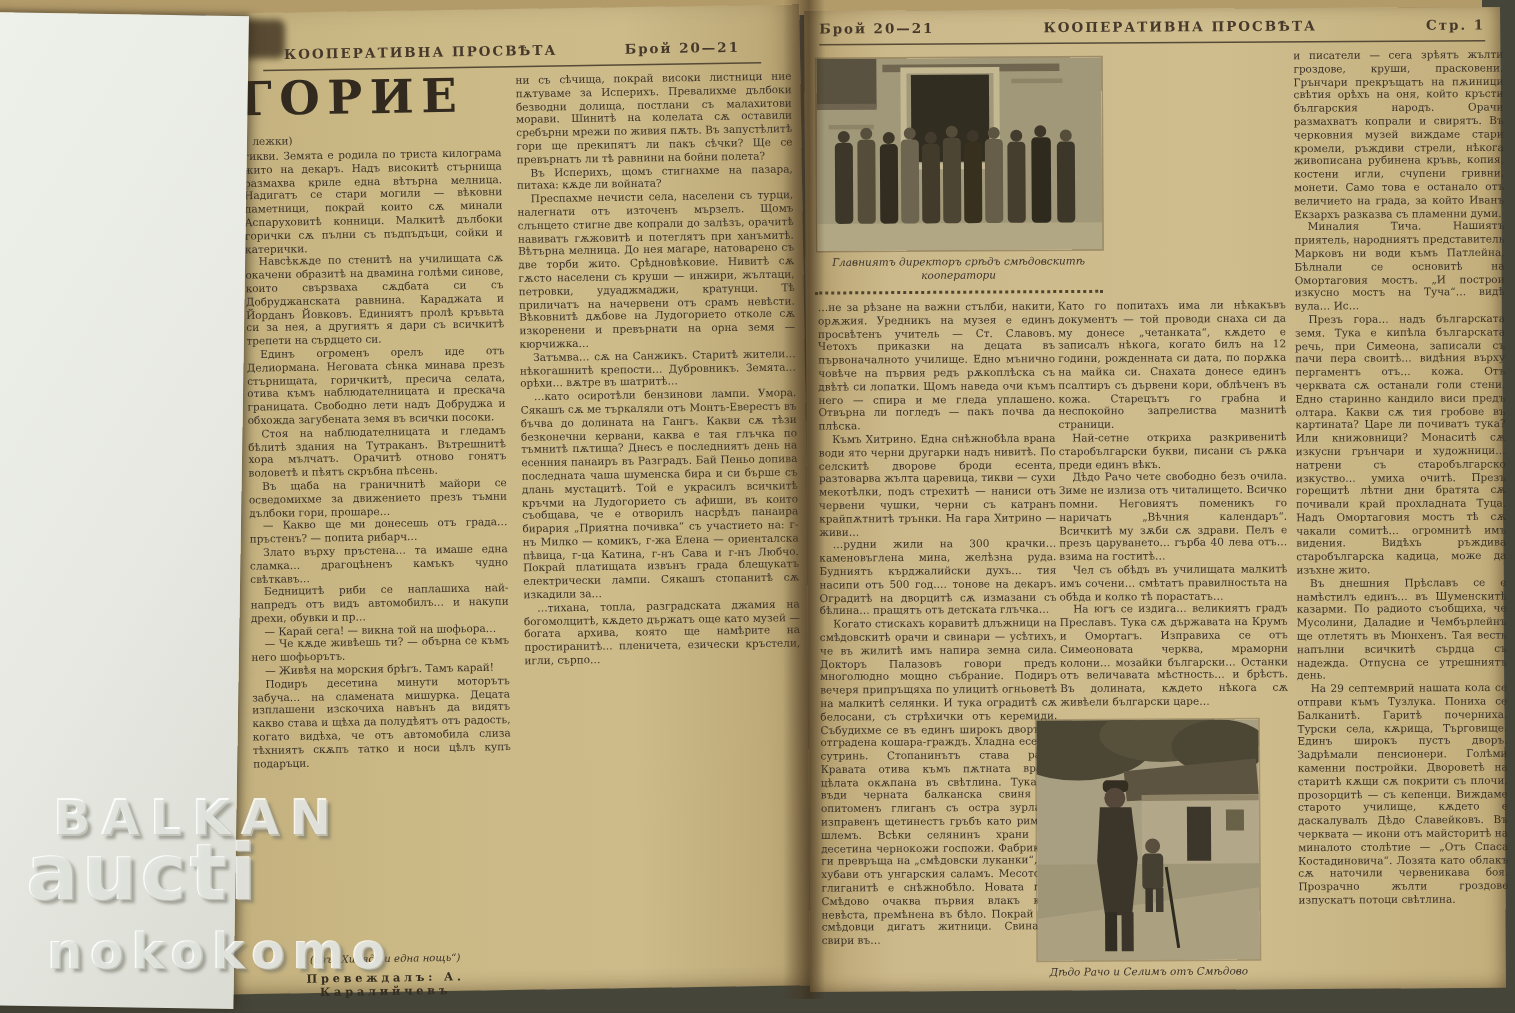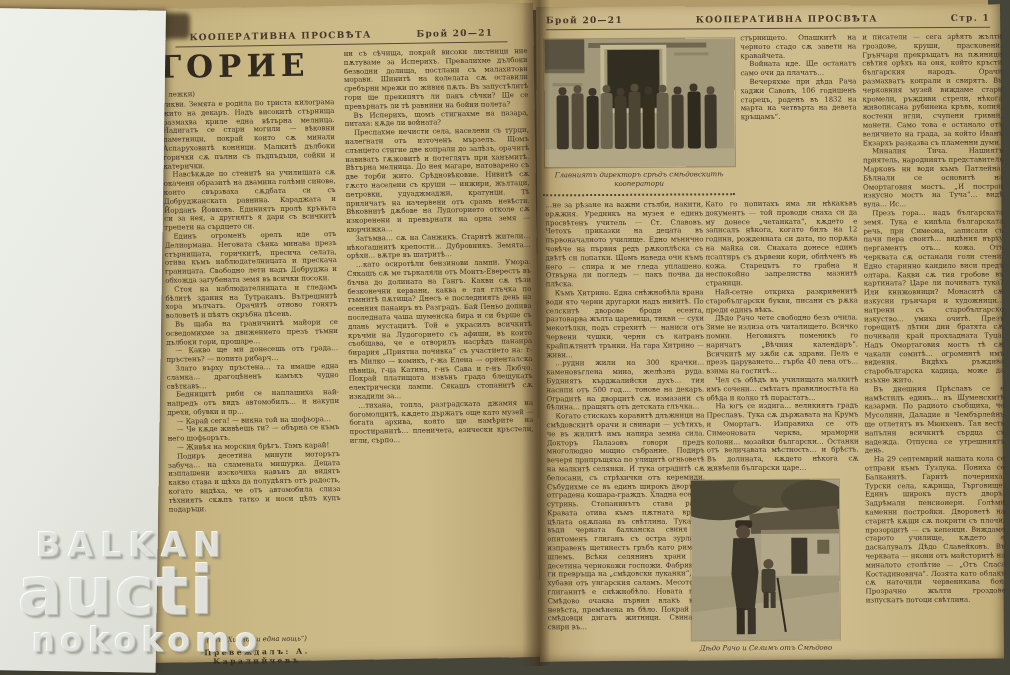--- a/index.html
+++ b/index.html
@@ -11,21 +11,21 @@
   .page{position:absolute;color:#3a3128;}
   .left-page{left:142px;top:6px;width:396px;height:654px;background:linear-gradient(90deg,#c3b07e 0%,#cab885 30%,#cdbb8a 70%,#b9a573 100%);transform:rotate(-0.9deg);box-shadow:inset -16px 0 18px -9px rgba(80,60,35,.5), inset 0 -8px 10px -6px rgba(80,60,35,.35);z-index:2;}
   .right-page{left:538px;top:6px;width:464px;height:654px;background:linear-gradient(90deg,#b7a270 0%,#ccb98b 12%,#cfbd8e 60%,#c2ae7b 100%);transform:rotate(-0.35deg);box-shadow:inset 14px 0 16px -8px rgba(80,60,35,.45), inset -8px 0 10px -5px rgba(80,60,35,.5), inset 0 -8px 10px -6px rgba(80,60,35,.3);z-index:2;}
   .gutter{position:absolute;left:522px;top:0;width:28px;height:666px;z-index:3;background:linear-gradient(90deg,rgba(70,50,28,0) 0%,rgba(70,50,28,.40) 40%,rgba(55,40,22,.55) 62%,rgba(70,50,28,0) 100%);pointer-events:none;}
   
   .sheet-shadow{position:absolute;left:148px;top:13px;width:42px;height:26px;background:#473a26;border-radius:5px;filter:blur(2px);opacity:.85;z-index:3;}
   .white-sheet{position:absolute;left:-12px;top:8px;width:178px;height:662px;background:linear-gradient(120deg,#eef0ea 0%,#e7e9e2 55%,#dadcd4 100%);transform:rotate(0.9deg);transform-origin:top left;box-shadow:3px 1px 7px rgba(55,45,30,.55), 0 -2px 3px rgba(55,45,30,.3);z-index:4;}
   
   .watermark{position:absolute;left:8px;top:522px;width:252px;height:152px;overflow:hidden;z-index:6;font-family:"DejaVu Sans",sans-serif;font-weight:bold;color:rgba(212,214,206,.62);text-shadow:-1px -1px 0 rgba(255,255,255,.85),2px 2px 2px rgba(115,113,100,.55);pointer-events:none;}
   .wm1{font-size:33px;letter-spacing:7px;margin:4px 0 0 28px;}
-  .wm2{font-size:67px;letter-spacing:2px;margin:-12px 0 0 10px;}
+  .wm2{font-size:52px;letter-spacing:2px;margin:-12px 0 12px 10px;}
   .wm3{font-size:33px;letter-spacing:5px;margin:-10px 0 12px 24px;}
   
   .p-header{position:absolute;display:flex;justify-content:space-between;font-size:9px;letter-spacing:1.3px;color:#46392b;border-bottom:1.5px solid #564a37;padding-bottom:4px;font-weight:600;}
   .lp-header{left:38px;top:24px;width:332px;}
   .lp-header .issue{margin-right:14px;}
   .lp-header .journal{margin-left:14px;}
   .rp-header{left:10px;top:8px;width:444px;}
   
   .lp-title{position:absolute;left:22px;top:40px;font-size:31px;font-weight:bold;letter-spacing:5px;color:#322a1e;}
   .lp-subtitle{position:absolute;left:30px;top:82px;font-size:7px;font-weight:normal;color:#40362a;}
@@ -135,25 +135,20 @@
     </div>
     <div class="rp-cap1">Главниятъ директоръ срѣдъ смѣдовскитѣ кооператори</div>
     <div class="rp-dots"></div>
 
     <div class="col cont rp-col1">
         <p>…не за рѣзане на важни стълби, накити, орѫжия. Уредникъ на музея е единъ просвѣтенъ учитель — Ст. Славовъ. Четохъ приказки на децата въ първоначалното училище. Едно мънично човѣче на първия редъ рѫкоплѣска съ двѣтѣ си лопатки. Щомъ наведа очи къмъ него — спира и ме гледа уплашено. Отвърна ли погледъ — пакъ почва да плѣска.</p>
         <p>Къмъ Хитрино. Една снѣжнобѣла врана води ято черни другарки надъ нивитѣ. По селскитѣ дворове броди есента, разтоварва жълта царевица, тикви — сухи мекотѣлки, подъ стрехитѣ — наниси отъ червени чушки, черни съ катранъ крайпѫтнитѣ трънки. На гара Хитрино — живи…</p>
         <p>…рудни жили на 300 крачки… каменовъглена мина, желѣзна руда. Будниятъ кърджалийски духъ… тия насипи отъ 500 год.… тонове на декаръ. Оградитѣ на дворцитѣ сѫ измазани съ бѣлина… пращятъ отъ детската глъчка…</p>
         <p>Когато стискахъ коравитѣ длъжници на смѣдовскитѣ орачи и свинари — усѣтихъ, че въ жилитѣ имъ напира земна сила. Докторъ Палазовъ говори предъ многолюдно мощно събрание. Подиръ вечеря припръщяха по улицитѣ огньоветѣ на малкитѣ селянки. И тука оградитѣ сѫ белосани, съ стрѣхички отъ керемиди. Събудихме се въ единъ широкъ дворъ съ отградена кошара-граждъ. Хладна есенна сутринь. Стопанинътъ става рано. Кравата отива къмъ пѫтната врата, цѣлата окѫпана въ свѣтлина. Тука се въди черната балканска свиня — опитоменъ глиганъ съ остра зурла и изправенъ щетинестъ гръбъ като римски шлемъ. Всѣки селянинъ храни по десетина чернокожи госпожи. Фабриката ги превръща на „смѣдовски луканки“, по-хубави отъ унгарския саламъ. Месото на глиганитѣ е снѣжнобѣло. Новата гара Смѣдово очаква първия влакъ като невѣста, премѣнена въ бѣло. Покрай нея смѣдовци дигатъ житници. Свинарчо свири въ…</p>
       </div>
-    <div class="col cont rp-col2top">
-        <p>стърнището. Опашкитѣ на черното стадо сѫ завети на кравайчета.</p>
-        <p>Войната иде. Ще останатъ само очи да плачатъ…</p>
-        <p>Вечеряхме при дѣда Рача хаджи Савовъ, 106 годишенъ старецъ, роденъ въ 1832 на марта на четвърта на девета кръщамъ“.</p>
-      </div>
     <div class="col cont rp-col2">
         <p>Като го попитахъ има ли нѣкакъвъ документъ — той проводи снаха си да му донесе „четанката“, кѫдето е записалъ нѣкога, когато билъ на 12 години, рожденната си дата, по порѫка на майка си. Снахата донесе единъ псалтиръ съ дървени кори, облѣченъ въ кожа. Старецътъ го грабна и неспокойно запрелиства мазнитѣ страници.</p>
         <p>Най-сетне откриха разкривенитѣ старобългарски букви, писани съ рѫка преди единъ вѣкъ.</p>
         <p>Дѣдо Рачо чете свободно безъ очила. Зиме не излиза отъ читалището. Всичко помни. Неговиятъ поменикъ го наричатъ „Вѣчния календаръ“. Всичкитѣ му зѫби сѫ здрави. Пелъ е презъ царуването… гърба 40 лева отъ… взима на гоститѣ…</p>
         <p>Чел съ обѣдъ въ училищата малкитѣ имъ сочени… смѣтатъ правилностьта на обѣда и колко тѣ порастатъ…</p>
         <p>На югъ се издига… великиятъ градъ Преславъ. Тука сѫ държавата на Крумъ и Омортагъ. Изправиха се отъ Симеоновата черква, мраморни колони… мозайки български… Останки отъ величавата мѣстность… и брѣстъ. Въ долината, кѫдето нѣкога сѫ живѣели български царе…</p>
       </div>
 
     <div class="rp-photo2">
       <svg viewBox="0 0 148 160" width="148" height="160">

